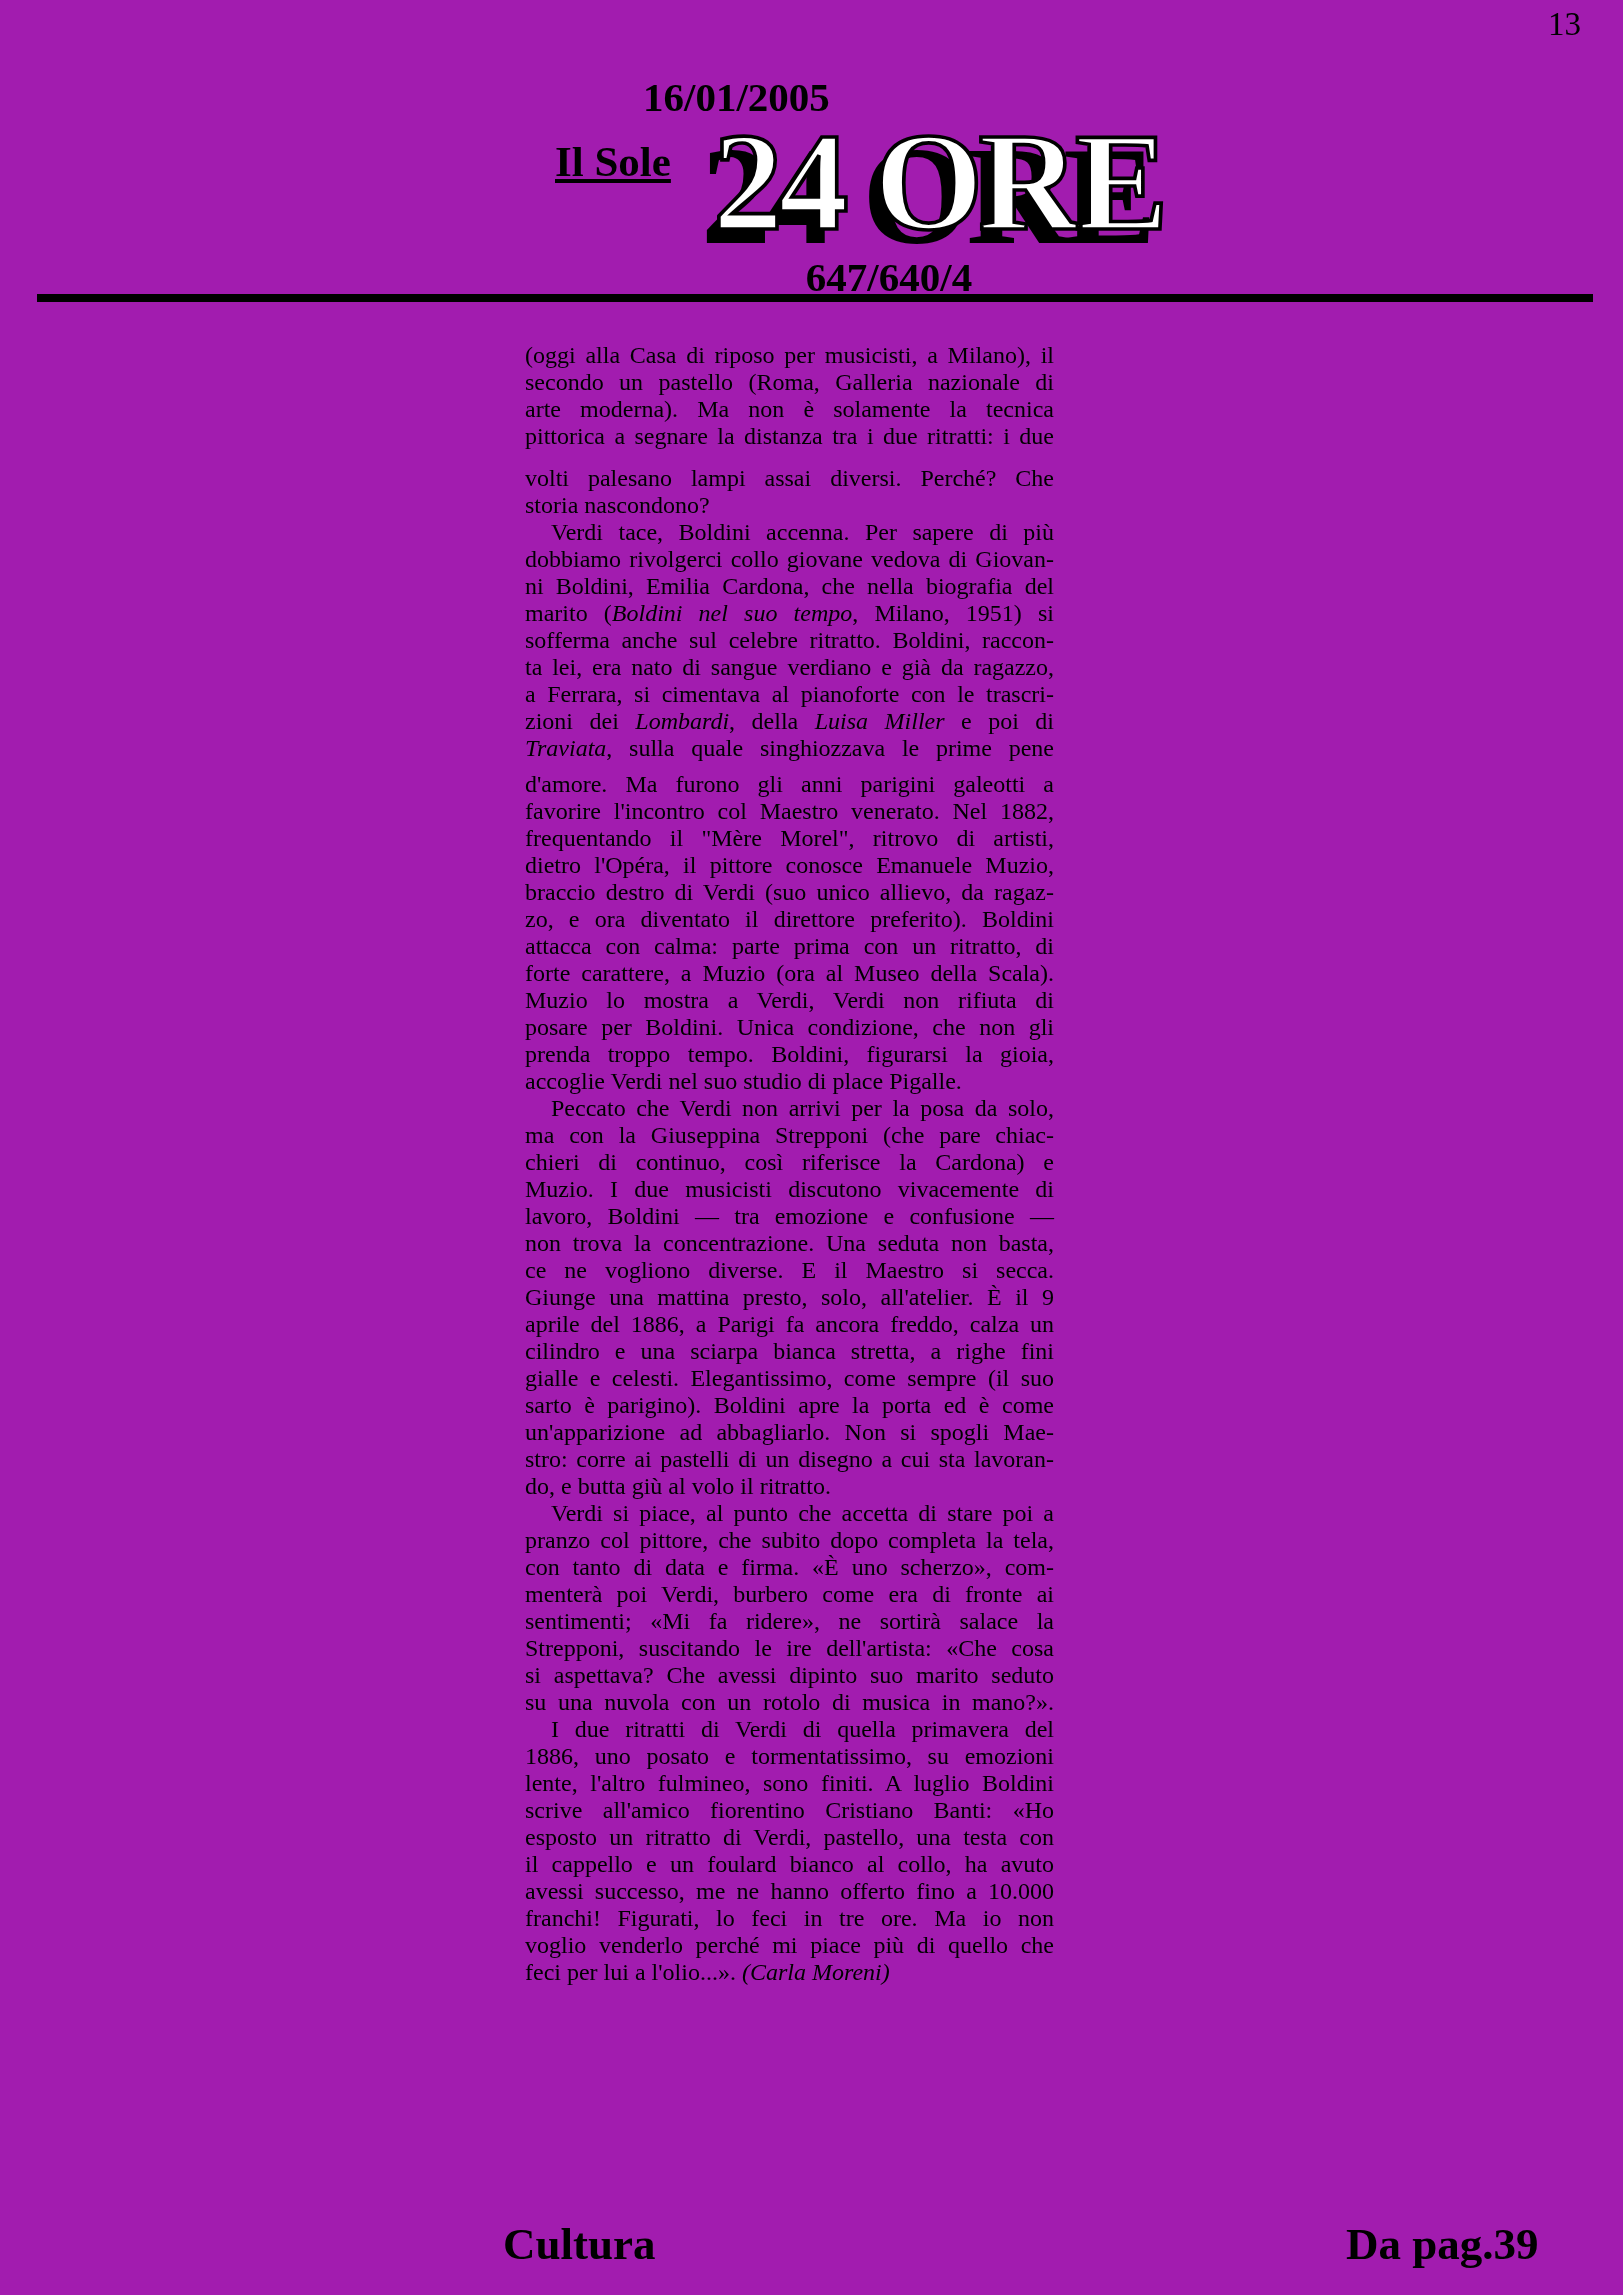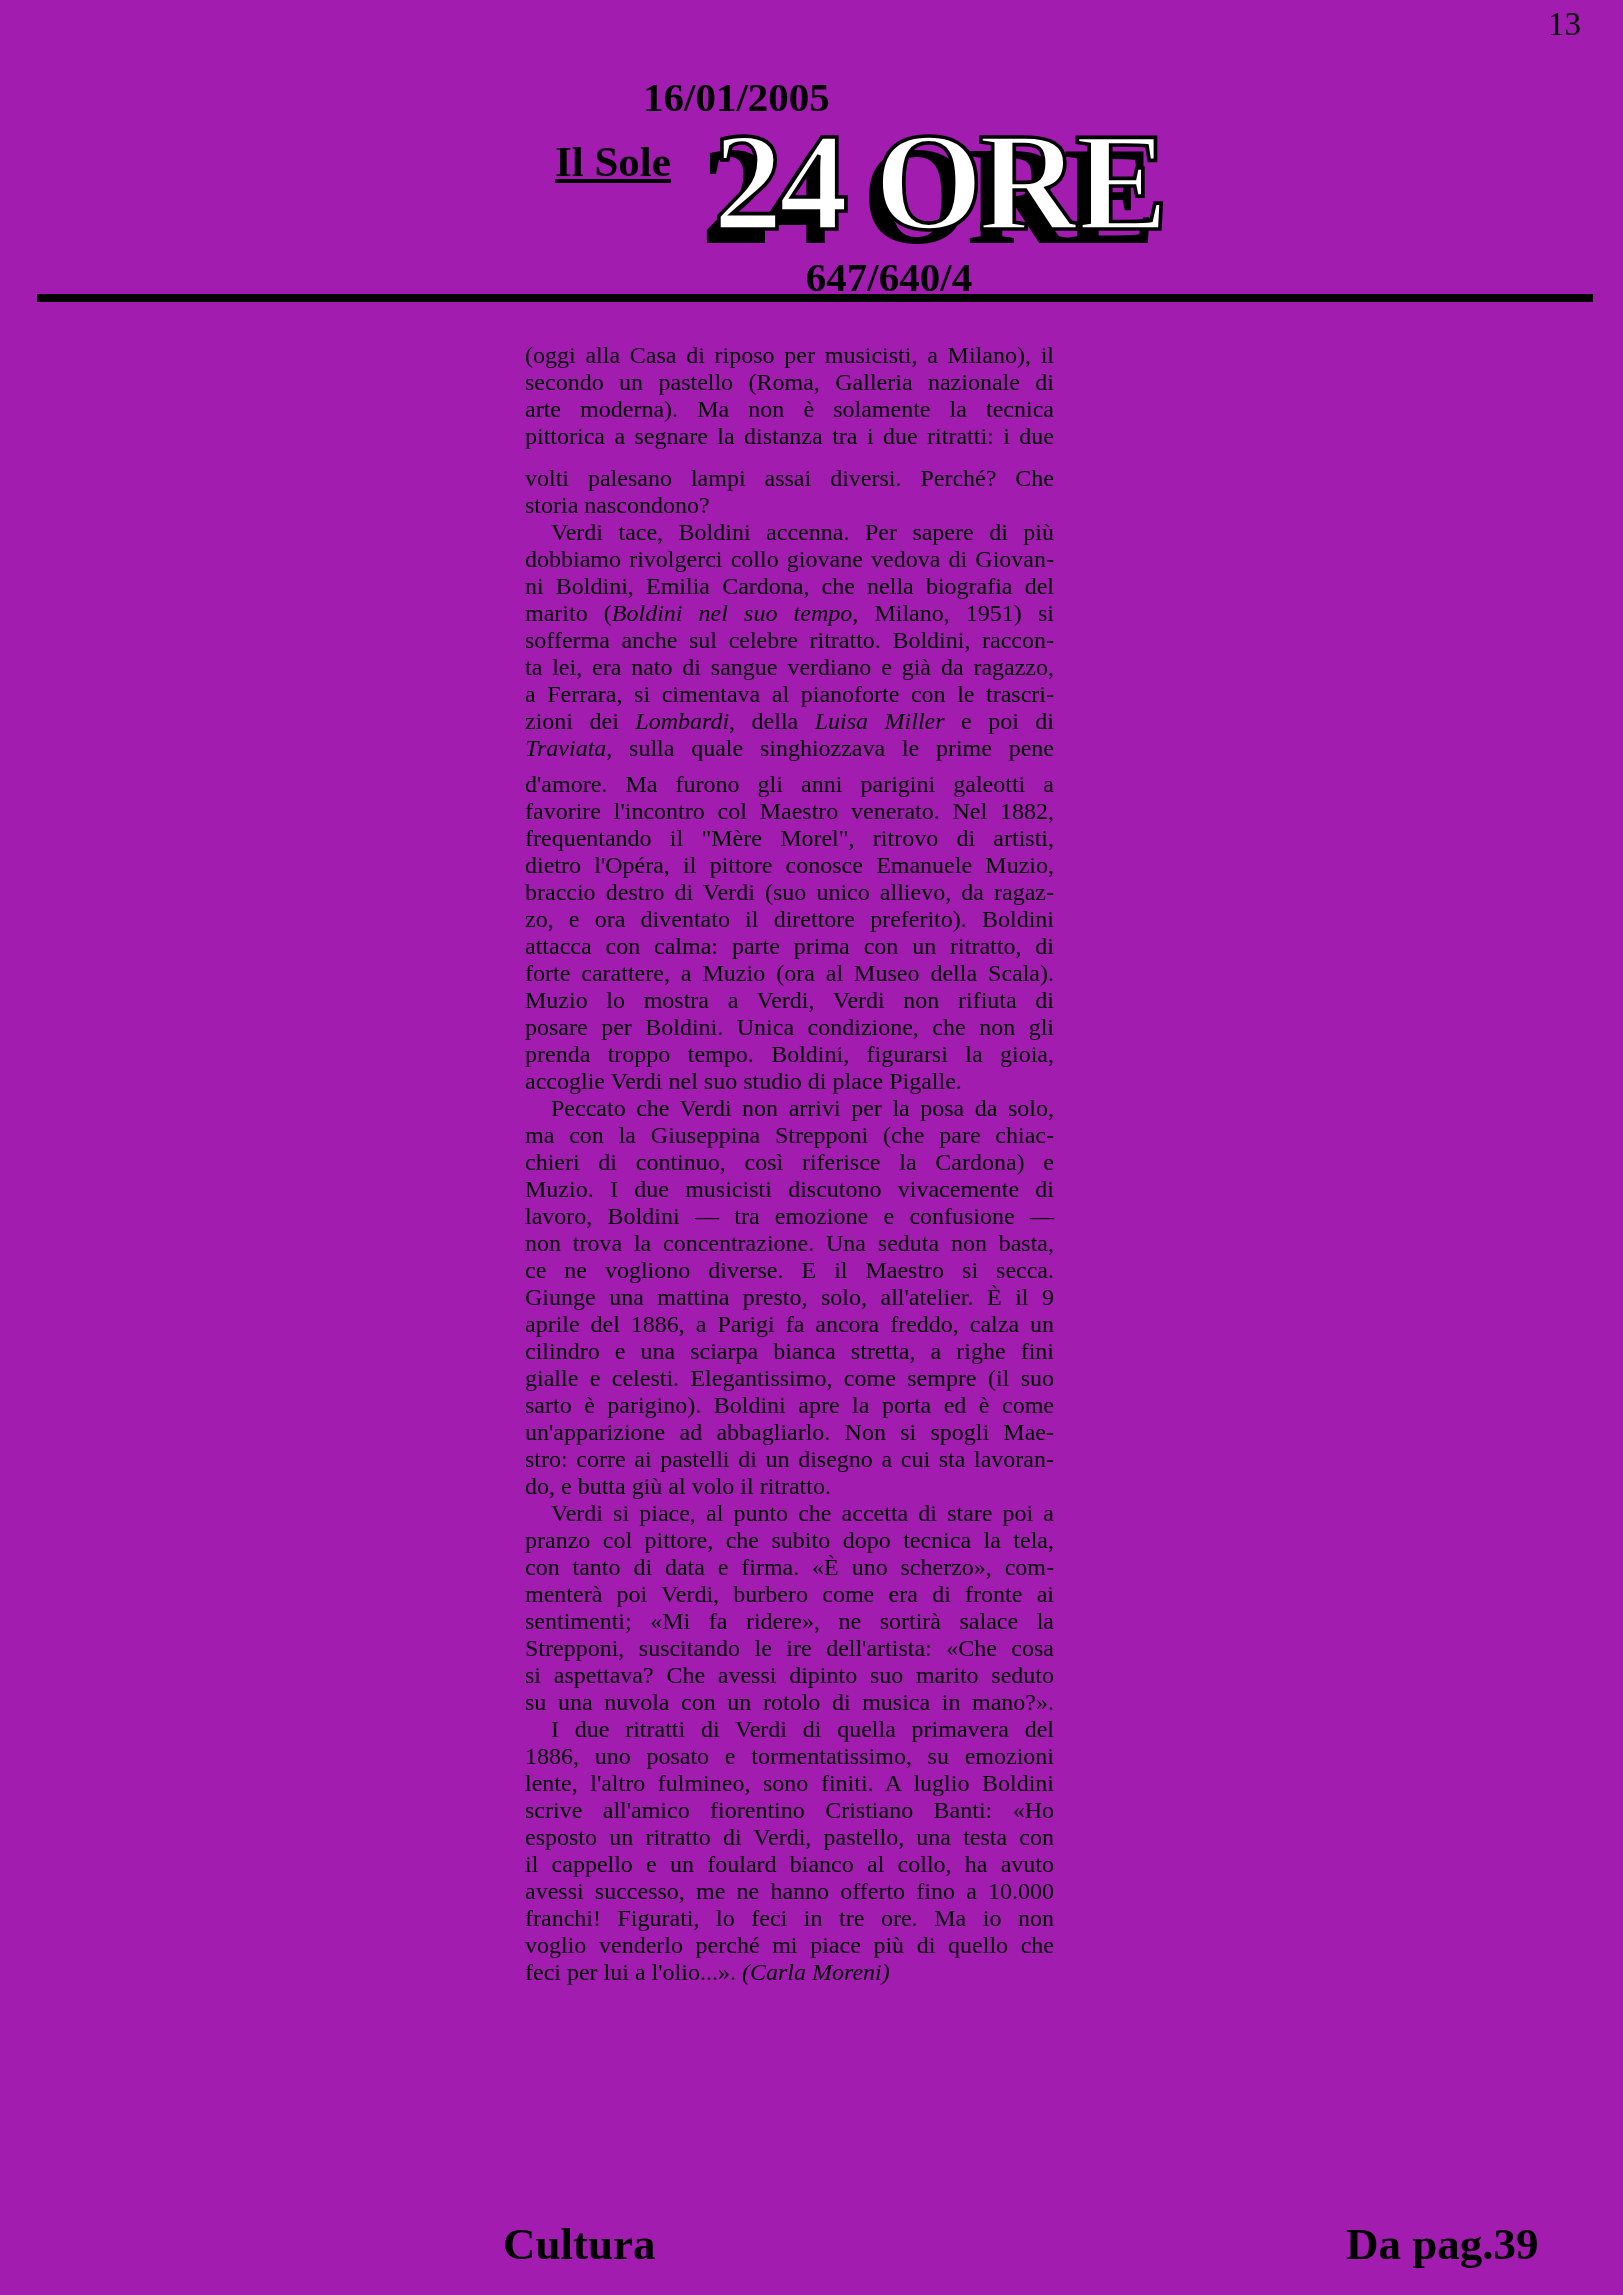--- a/index.html
+++ b/index.html
@@ -115,21 +115,21 @@
       <div class="line">ce ne vogliono diverse. E il Maestro si secca.</div>
       <div class="line">Giunge una mattina presto, solo, all'atelier. È il 9</div>
       <div class="line">aprile del 1886, a Parigi fa ancora freddo, calza un</div>
       <div class="line">cilindro e una sciarpa bianca stretta, a righe fini</div>
       <div class="line">gialle e celesti. Elegantissimo, come sempre (il suo</div>
       <div class="line">sarto è parigino). Boldini apre la porta ed è come</div>
       <div class="line">un'apparizione ad abbagliarlo. Non si spogli Mae-</div>
       <div class="line">stro: corre ai pastelli di un disegno a cui sta lavoran-</div>
       <div class="line end">do, e butta giù al volo il ritratto.</div>
       <div class="line ind">Verdi si piace, al punto che accetta di stare poi a</div>
-      <div class="line">pranzo col pittore, che subito dopo tecnica la tela,</div>
+      <div class="line">pranzo col pittore, che subito dopo completa la tela,</div>
       <div class="line">con tanto di data e firma. «È uno scherzo», com-</div>
       <div class="line">menterà poi Verdi, burbero come era di fronte ai</div>
       <div class="line">sentimenti; «Mi fa ridere», ne sortirà salace la</div>
       <div class="line">Strepponi, suscitando le ire dell'artista: «Che cosa</div>
       <div class="line">si aspettava? Che avessi dipinto suo marito seduto</div>
       <div class="line">su una nuvola con un rotolo di musica in mano?».</div>
       <div class="line ind">I due ritratti di Verdi di quella primavera del</div>
       <div class="line">1886, uno posato e tormentatissimo, su emozioni</div>
       <div class="line">lente, l'altro fulmineo, sono finiti. A luglio Boldini</div>
       <div class="line">scrive all'amico fiorentino Cristiano Banti: «Ho</div>

